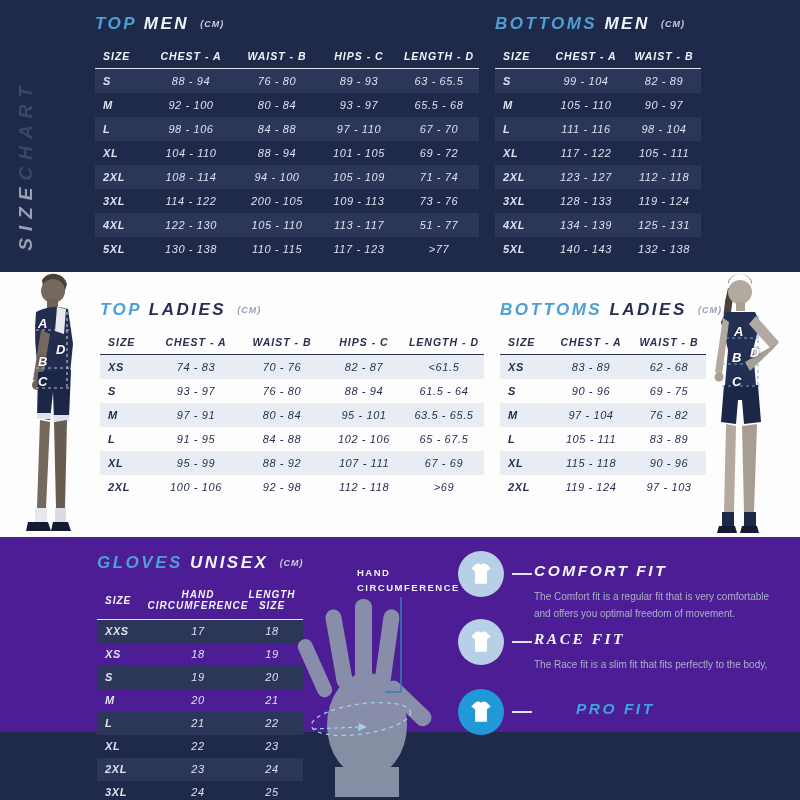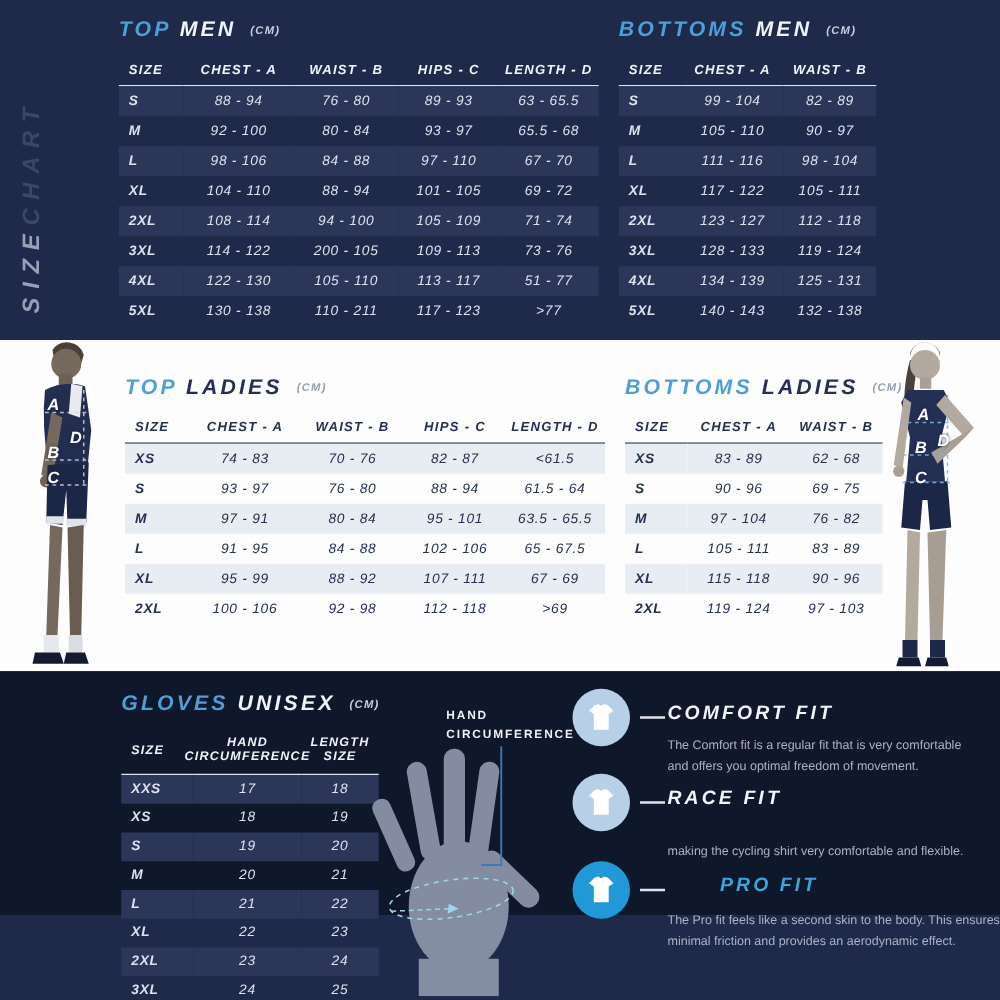--- a/index.html
+++ b/index.html
@@ -1,21 +1,21 @@
 <!DOCTYPE html>
 <html><head>
 <meta charset="utf-8">
 <style>
   html,body{margin:0;padding:0;background:#10182e;}
   .canvas{position:relative;width:800px;height:800px;overflow:hidden;
     font-family:"Liberation Sans",sans-serif;background:#1f2a4a;}
   .band{position:absolute;left:0;width:800px;}
   .band-top{top:0;height:272px;background:#1f2a4a;}
   .band-mid{top:272px;height:265px;background:#fdfdfe;}
-  .band-bottom{top:537px;height:195px;background:#0f172a;}
+  .band-bottom{top:537px;height:195px;background:#4c1d95;}
 
   
   .vtitle{position:absolute;left:-67px;top:152px;width:190px;height:26px;
     transform:rotate(-90deg);text-align:center;font-style:italic;font-weight:bold;
     font-size:19px;letter-spacing:7px;white-space:nowrap;}
   .vtitle .vt-size{color:#97a0b4;}
   .vtitle .vt-chart{color:#3b4769;}
 
   
   .tblock{position:absolute;}
@@ -86,21 +86,21 @@
       </div>
       <div class="tbl grid5" style="left:0;top:30px;">
           <div class="trow thead"><div class="tcell c0">SIZE</div><div class="tcell">CHEST - A</div><div class="tcell">WAIST - B</div><div class="tcell">HIPS - C</div><div class="tcell">LENGTH - D</div></div>
           <div class="trow tdata alt"><div class="tcell c0">S</div><div class="tcell">88 - 94</div><div class="tcell">76 - 80</div><div class="tcell">89 - 93</div><div class="tcell">63 - 65.5</div></div>
           <div class="trow tdata"><div class="tcell c0">M</div><div class="tcell">92 - 100</div><div class="tcell">80 - 84</div><div class="tcell">93 - 97</div><div class="tcell">65.5 - 68</div></div>
           <div class="trow tdata alt"><div class="tcell c0">L</div><div class="tcell">98 - 106</div><div class="tcell">84 - 88</div><div class="tcell">97 - 110</div><div class="tcell">67 - 70</div></div>
           <div class="trow tdata"><div class="tcell c0">XL</div><div class="tcell">104 - 110</div><div class="tcell">88 - 94</div><div class="tcell">101 - 105</div><div class="tcell">69 - 72</div></div>
           <div class="trow tdata alt"><div class="tcell c0">2XL</div><div class="tcell">108 - 114</div><div class="tcell">94 - 100</div><div class="tcell">105 - 109</div><div class="tcell">71 - 74</div></div>
           <div class="trow tdata"><div class="tcell c0">3XL</div><div class="tcell">114 - 122</div><div class="tcell">200 - 105</div><div class="tcell">109 - 113</div><div class="tcell">73 - 76</div></div>
           <div class="trow tdata alt"><div class="tcell c0">4XL</div><div class="tcell">122 - 130</div><div class="tcell">105 - 110</div><div class="tcell">113 - 117</div><div class="tcell">51 - 77</div></div>
-          <div class="trow tdata"><div class="tcell c0">5XL</div><div class="tcell">130 - 138</div><div class="tcell">110 - 211</div><div class="tcell">117 - 123</div><div class="tcell">&gt;77</div></div>
+          <div class="trow tdata"><div class="tcell c0">5XL</div><div class="tcell">130 - 138</div><div class="tcell">110 - 115</div><div class="tcell">117 - 123</div><div class="tcell">&gt;77</div></div>
         </div>
     </div>
 
     <div class="tblock dark-t" style="left:495px;top:14px;width:206px;">
       <div class="tbl-title">
         <span class="accent">BOTTOMS</span>
         <span class="main">MEN</span>
         <span class="unit">(CM)</span>
       </div>
       <div class="tbl grid3" style="left:0;top:30px;">
@@ -275,31 +275,29 @@
         <div class="fit-desc" style="top:40px;">The Comfort fit is a regular fit that is very comfortable</div>
       </div>
 
       <div class="fit" style="top:80px;">
         <div class="fit-icon light" style="top:2px;">
           <svg width="26" height="26" viewBox="0 0 24 24">
               <path fill="#ffffff" d="M7 3 L10 2 Q12 4.5 14 2 L17 3 L21 7 L17.5 9.5 L17.5 21 L6.5 21 L6.5 9.5 L3 7 Z"></path>
             </svg>
         </div>
         <div class="fit-dash" style="top:24px;"></div>
-        <div class="fit-title" style="top:13px;">RACE FIT</div>
-        <div class="fit-desc" style="top:57px;">making the cycling shirt very comfortable and flexible.</div>
+        <div class="fit-title" style="top:13px;font-family:Liberation Serif, serif;">RACE FIT</div>
+        <div class="fit-desc" style="top:40px;">The Race fit is a slim fit that fits perfectly to the body,</div>
       </div>
 
       <div class="fit" style="top:150px;">
         <div class="fit-icon solid" style="top:2px;">
           <svg width="26" height="26" viewBox="0 0 24 24">
               <path fill="#ffffff" d="M7 3 L10 2 Q12 4.5 14 2 L17 3 L21 7 L17.5 9.5 L17.5 21 L6.5 21 L6.5 9.5 L3 7 Z"></path>
             </svg>
         </div>
         <div class="fit-dash" style="top:24px;"></div>
         <div class="fit-title cyan" style="top:13px;">PRO FIT</div>
-        <div class="fit-desc" style="top:42px;">The Pro fit feels like a second skin to the body. This ensures</div>
-        <div class="fit-desc" style="top:59px;">minimal friction and provides an aerodynamic effect.</div>
       </div>
 
     </div>
   </section>
 </div>
 
 </body></html>

